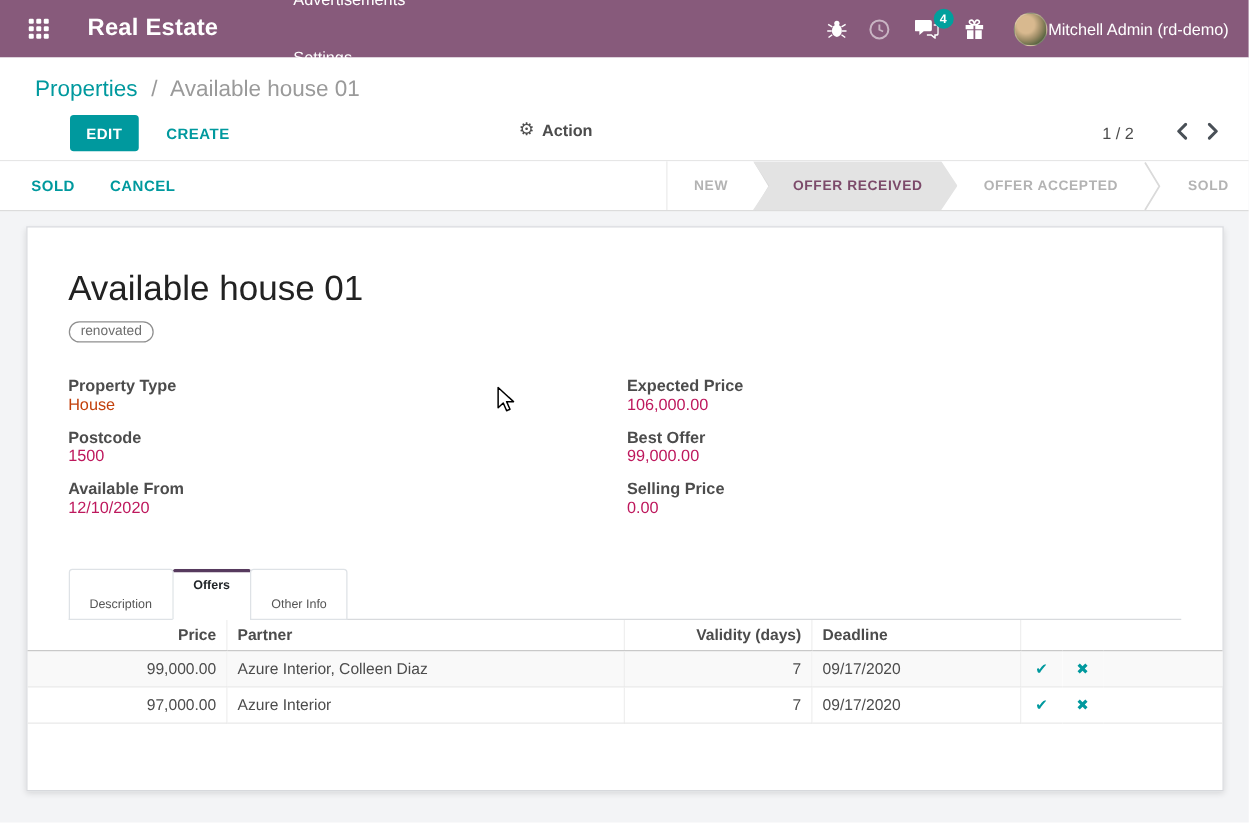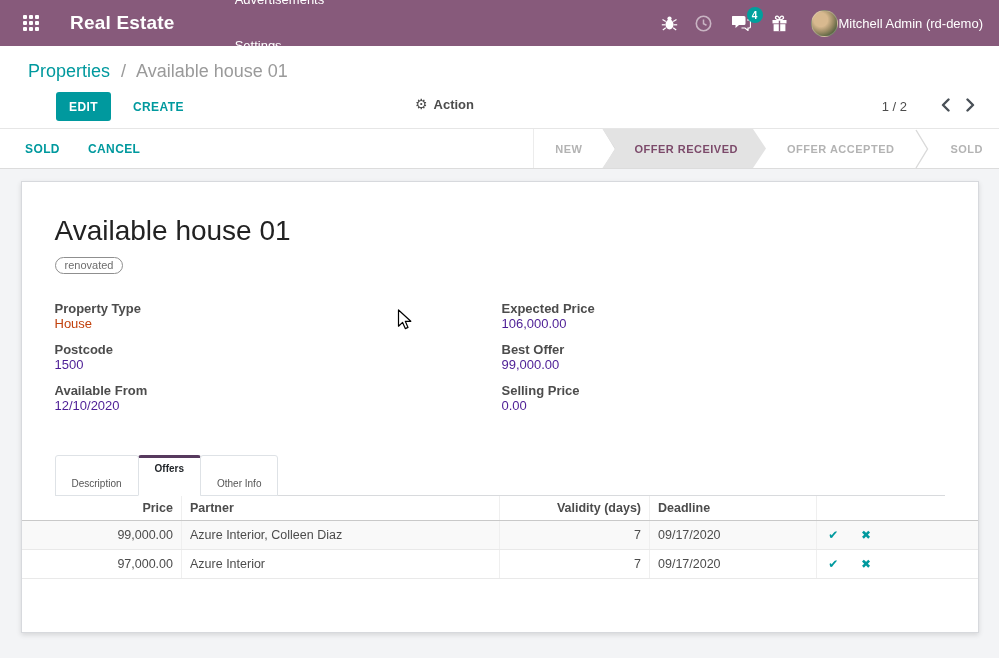--- a/index.html
+++ b/index.html
@@ -93,21 +93,21 @@
   .sheet-title { font-size:28px; font-weight:400; color:#222; margin:0; line-height:34px; }
   .tag {
     display:inline-block; margin-top:9px; font-size:11px; color:#6d6d6d;
     border:1px solid #8f8f8f; border-radius:10px; padding:0 9px; line-height:15px;
   }
   .field-groups { display:flex; margin-top:27px; }
   .fg-col { width:447px; }
   .fg-col.right { width:auto; }
   .field-row { display:flex; margin-bottom:11px; font-size:13px;flex-direction:column; }
   .field-label { width:155px; font-weight:700; color:#4c4c4c; flex:none; }
-  .field-value { color:#4c1d95; }
+  .field-value { color:#be185d; }
   .field-value.link { color:#c2410c; cursor:pointer; }
 
   
   .notebook { margin-top:31px; }
   .tabs { display:flex; border-bottom:1px solid #d8dadd; }
   .tab {
     font-size:10px; color:#555; background:#fff; cursor:pointer;
     padding:22px 16px 6px; border:1px solid #dee2e6; margin-bottom:-1px;
     border-radius:3px 3px 0 0; margin-right:-1px;
   }

